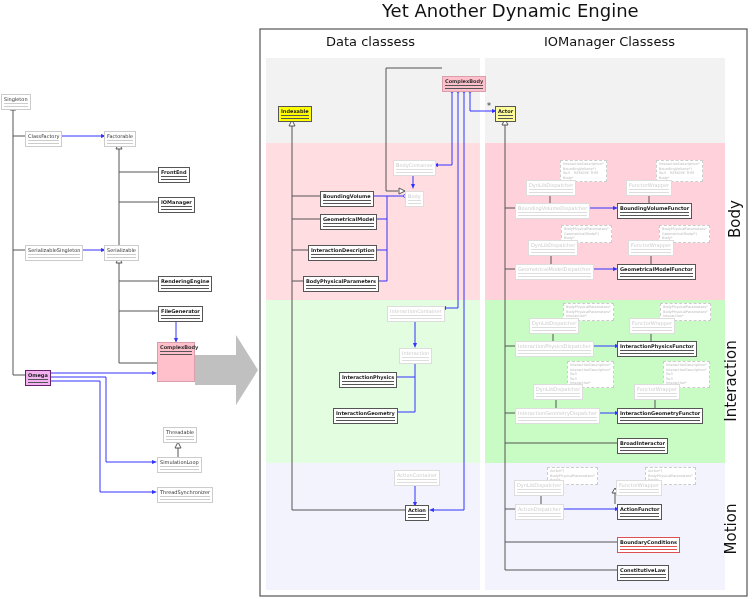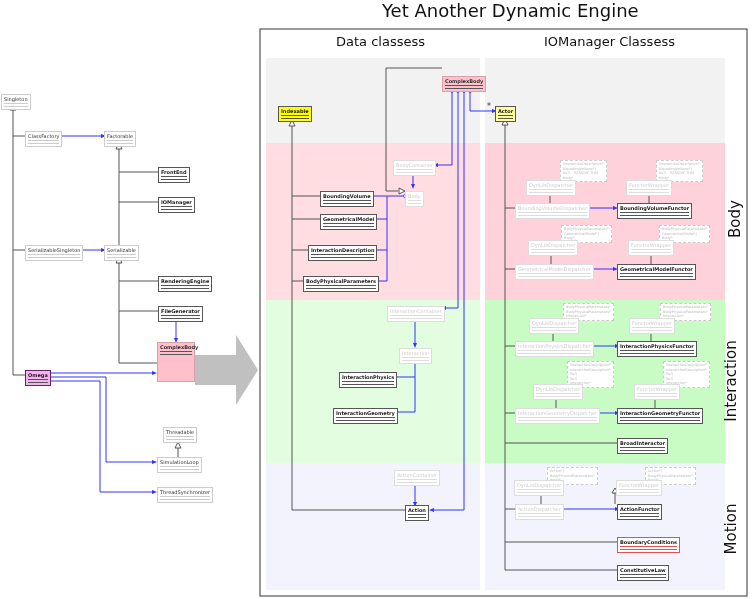--- a/index.html
+++ b/index.html
@@ -177,21 +177,21 @@
       <circle cx="597" cy="413" r="1.5"></circle>
       <circle cx="562" cy="509" r="1.5"></circle>
     <circle cx="176" cy="319" r="1.5"></circle>
     <circle cx="49" cy="373" r="1.3"></circle>
       <circle cx="49" cy="377" r="1.3"></circle>
       <circle cx="49" cy="381" r="1.3"></circle>
   </g>
 </svg>
 
 <div class="title" style="left:382px;top:0px;">Yet Another Dynamic Engine</div>
-<div class="hdr" style="left:336px;top:34px;">Data classess</div>
+<div class="hdr" style="left:326px;top:34px;">Data classess</div>
 <div class="hdr" style="left:544px;top:34px;">IOManager Classess</div>
 <div class="side" style="left:716px;top:210px;">Body</div>
 <div class="side" style="left:690px;top:372px;">Interaction</div>
 <div class="side" style="left:706px;top:520px;">Motion</div>
 
 <div class="cls faint" style="left:1px;top:94px;">Singleton</div>
 <div class="cls faint" style="left:25px;top:131px;">ClassFactory</div>
 <div class="cls faint" style="left:104px;top:131px;">Factorable</div>
 <div class="cls" style="left:158px;top:167px;">FrontEnd</div>
 <div class="cls" style="left:158px;top:197px;">IOManager</div>

